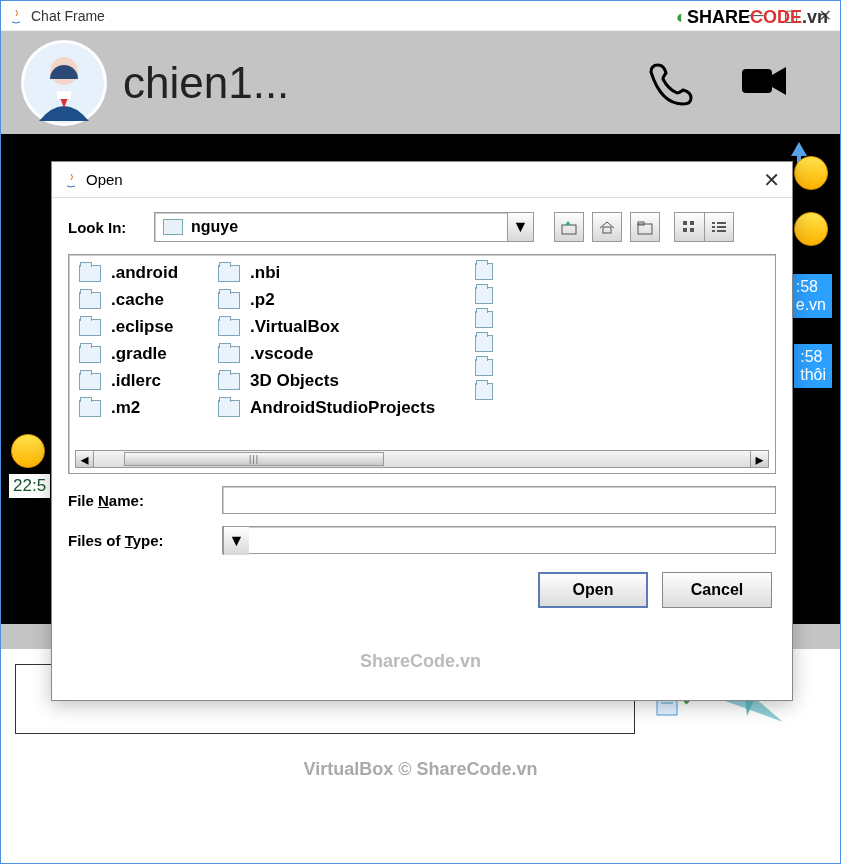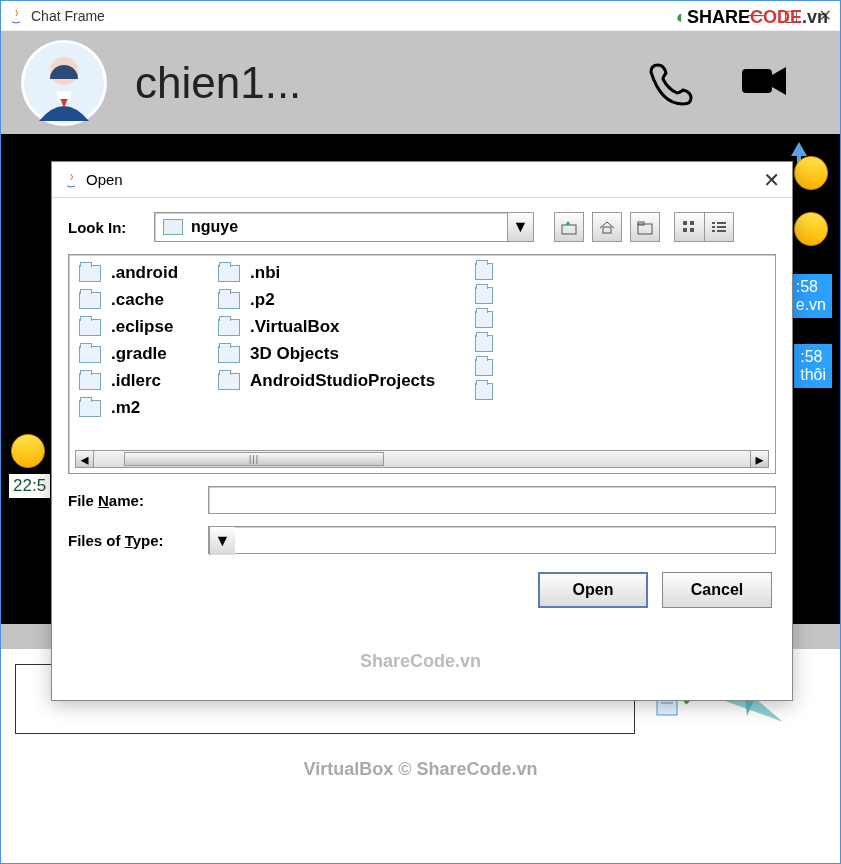--- a/index.html
+++ b/index.html
@@ -8,21 +8,21 @@
   .window { width: 841px; height: 864px; border: 1px solid #4a90e2; position: relative; background: #fff; }
 
   
   .titlebar { height: 30px; display:flex; align-items:center; padding:0 8px; background:#fff; justify-content:space-between; border-bottom:1px solid #eee; }
   .titlebar-left { display:flex; align-items:center; gap:8px; }
   .titlebar-title { font-size:14px; color:#333; }
   .win-controls { display:flex; gap:20px; color:#555; font-size:16px; }
   .win-controls span { cursor:default; }
 
   
-  .header { height:103px; background:#c4c4c4; display:flex; align-items:center; padding:0 20px; gap:28px; }
+  .header { height:103px; background:#c4c4c4; display:flex; align-items:center; padding:0 20px; gap:16px; }
   .avatar { width:86px; height:86px; border-radius:50%; background:#fff; display:flex; align-items:center; justify-content:center; }
   .contact-name { font-size:44px; color:#222; flex:1; }
   .header-icons { display:flex; gap:40px; align-items:center; margin-right:30px;}
   .header-icons svg { width:52px; height:52px; }
 
   
   .chat-area { position:relative; height:490px; background:#000; }
   .bubble-blue { position:absolute; right:8px; background:#2ca0ff; color:#fff; font-size:16px; padding:4px 6px; }
   .emoji-big { width:34px; height:34px; border-radius:50%; background:linear-gradient(#ffe24a,#ffb300); border:1px solid #d88e00; }
   .heart-eyes { position:absolute; left:10px; top:300px; width:34px; height:34px; border-radius:50%; background:linear-gradient(#ffe24a,#ffb300); border:1px solid #d88e00; }
@@ -70,21 +70,21 @@
   .folder-icon { width:22px; height:17px; background:#eaf3fb; border:1px solid #7fa5b8; position:relative;}
   .folder-icon::before { content:""; position:absolute; top:-4px; left:0; width:10px; height:4px; background:#eaf3fb; border:1px solid #7fa5b8; border-bottom:none;}
   .scrollbar { position:absolute; left:6px; right:6px; bottom:5px; height:18px; border:1px solid #999; background:linear-gradient(#f5f5f5,#ddd); display:flex; }
   .sb-arrow { width:18px; display:flex; align-items:center; justify-content:center; background:linear-gradient(#f8f8f8,#ccc); border:0 solid #999;}
   .sb-arrow.l { border-right:1px solid #999;}
   .sb-arrow.r { border-left:1px solid #999;}
   .sb-track { flex:1; position:relative; }
   .sb-thumb { position:absolute; left:30px; width:260px; top:1px; bottom:1px; background:linear-gradient(#f9f9f9,#c9c9c9); border:1px solid #999; display:flex; align-items:center; justify-content:center;}
   .sb-thumb span { font-size:9px; color:#666; letter-spacing:1px;}
 
-  .field-row { display:flex; align-items:center; gap:10px; }
+  .field-row { display:flex; align-items:center; gap:24px; }
   .field-label { font-size:15px; font-weight:bold; width:130px; }
   .underline { text-decoration:underline; }
   .text-input { flex:1; height:28px; border:1px solid #999; background:#fff; box-shadow:inset 1px 1px 0 #ccc; }
   .combo { flex:1; height:28px; border:1px solid #999; display:flex; background:#fff; box-shadow:inset 1px 1px 0 #ccc;}
   .combo .combo-text { flex:1; padding:4px 8px; font-size:15px; font-weight:bold;}
   .btn-row { display:flex; justify-content:flex-end; gap:14px; margin-top:6px; padding-right:4px;}
   .btn { width:110px; height:36px; border:1px solid #888; background:linear-gradient(#fefefe,#dcdcdc); font-size:16px; font-weight:bold; display:flex; align-items:center; justify-content:center;}
   .btn.primary { border:2px solid #5a7bb5; }
 
   .java-icon { width:14px; height:18px; }
@@ -274,20 +274,24 @@
               <div class="file-item">
                 <div class="folder-icon"></div>
                 <span>.p2</span>
               </div>
               <div class="file-item">
                 <div class="folder-icon"></div>
                 <span>.VirtualBox</span>
               </div>
               <div class="file-item">
                 <div class="folder-icon"></div>
+                <span>.vscode</span>
+              </div>
+              <div class="file-item">
+                <div class="folder-icon"></div>
                 <span>3D Objects</span>
               </div>
               <div class="file-item">
                 <div class="folder-icon"></div>
                 <span>AndroidStudioProjects</span>
               </div>
             </div>
           <div class="file-col partial" id="col3">
               <div class="file-item">
                 <div class="folder-icon"></div>

